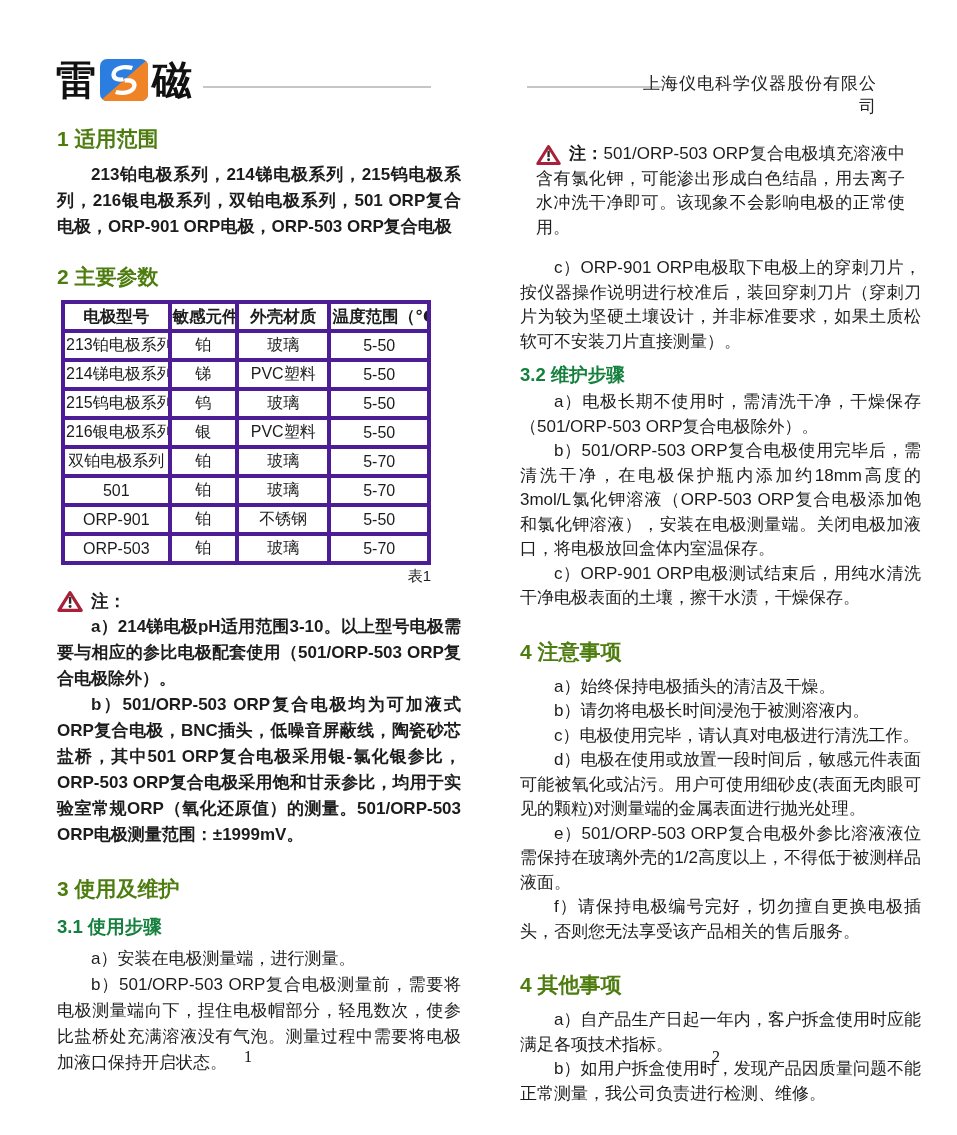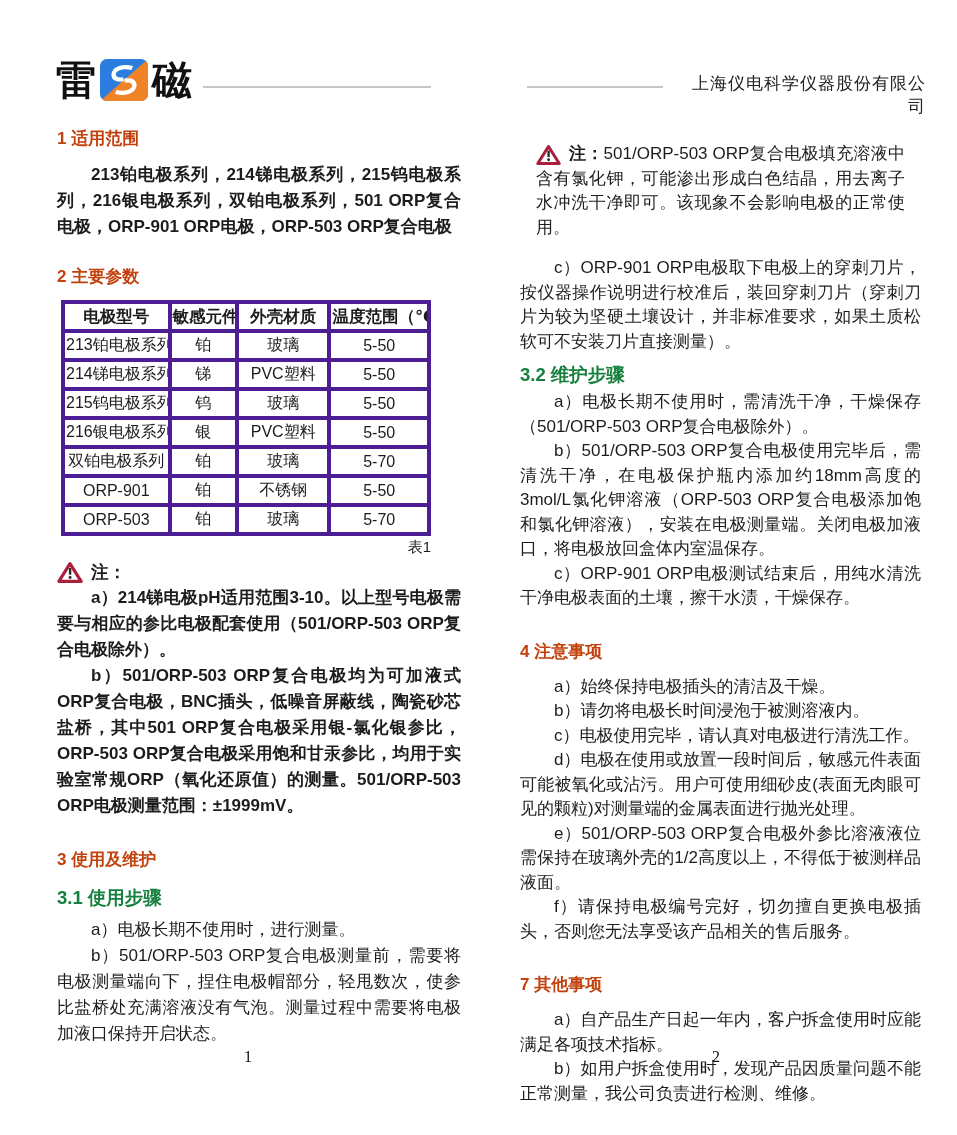--- a/index.html
+++ b/index.html
@@ -7,27 +7,27 @@
     position:relative;width:957px;height:1135px;background:#ffffff;margin:0 auto;
     font-family:"Liberation Sans","DejaVu Sans",sans-serif;color:#1c1c1c;overflow:hidden;
   }
   
   .logo{position:absolute;left:56px;top:58px;display:flex;align-items:center;gap:4px;}
   .logo-char{font-size:40px;font-weight:bold;color:#111;line-height:44px;letter-spacing:0;}
   .logo-icon{display:block;}
   .hrule{position:absolute;height:2px;background:#c6c6c6;top:86px;}
   .hrule-left{left:203px;width:228px;}
   .hrule-right{left:527px;width:136px;}
-  .company{position:absolute;top:72px;left:684px;width:242px;font-size:17px;color:#222;
+  .company{position:absolute;top:72px;left:635px;width:242px;font-size:17px;color:#222;
     text-align:right;letter-spacing:1px;}
   
   .col{position:absolute;top:126px;}
   .col-left{left:57px;width:404px;}
   .col-right{left:520px;width:401px;}
-  .h1{font-size:17px;font-weight:bold;line-height:26px;margin:0;color:#c2410c;}
+  .h1{font-size:21px;font-weight:bold;line-height:26px;margin:0;color:#4d7c0f;}
   .h2{font-size:18.5px;font-weight:bold;line-height:22px;margin:0;color:#15803d;}
   .para{font-size:17px;line-height:26px;text-align:justify;text-indent:2em;margin:0;}
   .col-right .para{line-height:24.5px;}
   .bold{font-weight:bold;}
   .mt4{margin-top:4px;}.mt8{margin-top:8px;}.mt10{margin-top:10px;}
   .mt14{margin-top:14px;}.mt16{margin-top:28px;}.mt24{margin-top:24px;}
   
   .spec-table{border-collapse:collapse;margin:10px 0 0 4px;width:370px;
     border:2px solid #111;table-layout:fixed;}
   .spec-table th,.spec-table td{border:4px solid #4c1d95;text-align:center;
@@ -116,20 +116,26 @@
           <td>PVC塑料</td>
           <td>5-50</td>
         </tr>
         <tr>
           <td>双铂电极系列</td>
           <td>铂</td>
           <td>玻璃</td>
           <td>5-70</td>
         </tr>
         <tr>
+          <td>501</td>
+          <td>铂</td>
+          <td>玻璃</td>
+          <td>5-70</td>
+        </tr>
+        <tr>
           <td>ORP-901</td>
           <td>铂</td>
           <td>不锈钢</td>
           <td>5-50</td>
         </tr>
         <tr>
           <td>ORP-503</td>
           <td>铂</td>
           <td>玻璃</td>
           <td>5-70</td>
@@ -144,21 +150,21 @@
         <rect x="12.8" y="7.2" width="2.6" height="7.2" fill="#2a2a2a"></rect>
         <circle cx="14.1" cy="17.3" r="1.6" fill="#2a2a2a"></circle>
       </svg>
       <span class="note-label">注：</span>
     </div>
     <p class="para bold">a）214锑电极pH适用范围3-10。以上型号电极需要与相应的参比电极配套使用（501/ORP-503 ORP复合电极除外）。</p>
     <p class="para bold">b）501/ORP-503 ORP复合电极均为可加液式ORP复合电极，BNC插头，低噪音屏蔽线，陶瓷砂芯盐桥，其中501 ORP复合电极采用银-氯化银参比，ORP-503 ORP复合电极采用饱和甘汞参比，均用于实验室常规ORP（氧化还原值）的测量。501/ORP-503 ORP电极测量范围：±1999mV。</p>
 
     <h1 class="h1 mt16">3 使用及维护</h1>
     <h2 class="h2 mt14">3.1 使用步骤</h2>
-    <p class="para mt8">a）电极长期不使用时，进行测量。</p>
+    <p class="para mt8">a）安装在电极测量端，进行测量。</p>
     <p class="para">b）501/ORP-503 ORP复合电极测量前，需要将电极测量端向下，捏住电极帽部分，轻甩数次，使参比盐桥处充满溶液没有气泡。测量过程中需要将电极加液口保持开启状态。</p>
   </section>
 
   <section class="col col-right">
     <p class="rnote">
       <svg class="warn-inline" width="25" height="22" viewBox="0 0 28 24">
         <path d="M14 2.5 L26 21.5 H2 Z" fill="#ffffff" stroke="#a8203a" stroke-width="3.4" stroke-linejoin="round"></path>
         <rect x="12.8" y="7.2" width="2.6" height="7.2" fill="#2a2a2a"></rect>
         <circle cx="14.1" cy="17.3" r="1.6" fill="#2a2a2a"></circle>
       </svg><span class="bold">注：</span><span>501/ORP-503 ORP复合电极填充溶液中含有氯化钾，可能渗出形成白色结晶，用去离子水冲洗干净即可。该现象不会影响电极的正常使用。</span>
@@ -171,20 +177,20 @@
     <p class="para">c）ORP-901 ORP电极测试结束后，用纯水清洗干净电极表面的土壤，擦干水渍，干燥保存。</p>
 
     <h1 class="h1 mt16">4 注意事项</h1>
     <p class="para mt10">a）始终保持电极插头的清洁及干燥。</p>
     <p class="para">b）请勿将电极长时间浸泡于被测溶液内。</p>
     <p class="para">c）电极使用完毕，请认真对电极进行清洗工作。</p>
     <p class="para">d）电极在使用或放置一段时间后，敏感元件表面可能被氧化或沾污。用户可使用细砂皮(表面无肉眼可见的颗粒)对测量端的金属表面进行抛光处理。</p>
     <p class="para">e）501/ORP-503 ORP复合电极外参比溶液液位需保持在玻璃外壳的1/2高度以上，不得低于被测样品液面。</p>
     <p class="para">f）请保持电极编号完好，切勿擅自更换电极插头，否则您无法享受该产品相关的售后服务。</p>
 
-    <h1 class="h1 mt16">7 其他事项</h1>
+    <h1 class="h1 mt16">4 其他事项</h1>
     <p class="para mt10">a）自产品生产日起一年内，客户拆盒使用时应能满足各项技术指标。</p>
     <p class="para">b）如用户拆盒使用时，发现产品因质量问题不能正常测量，我公司负责进行检测、维修。</p>
   </section>
 
   <div class="pageno pageno-1">1</div>
   <div class="pageno pageno-2">2</div>
 </div>
 
 </body></html>

